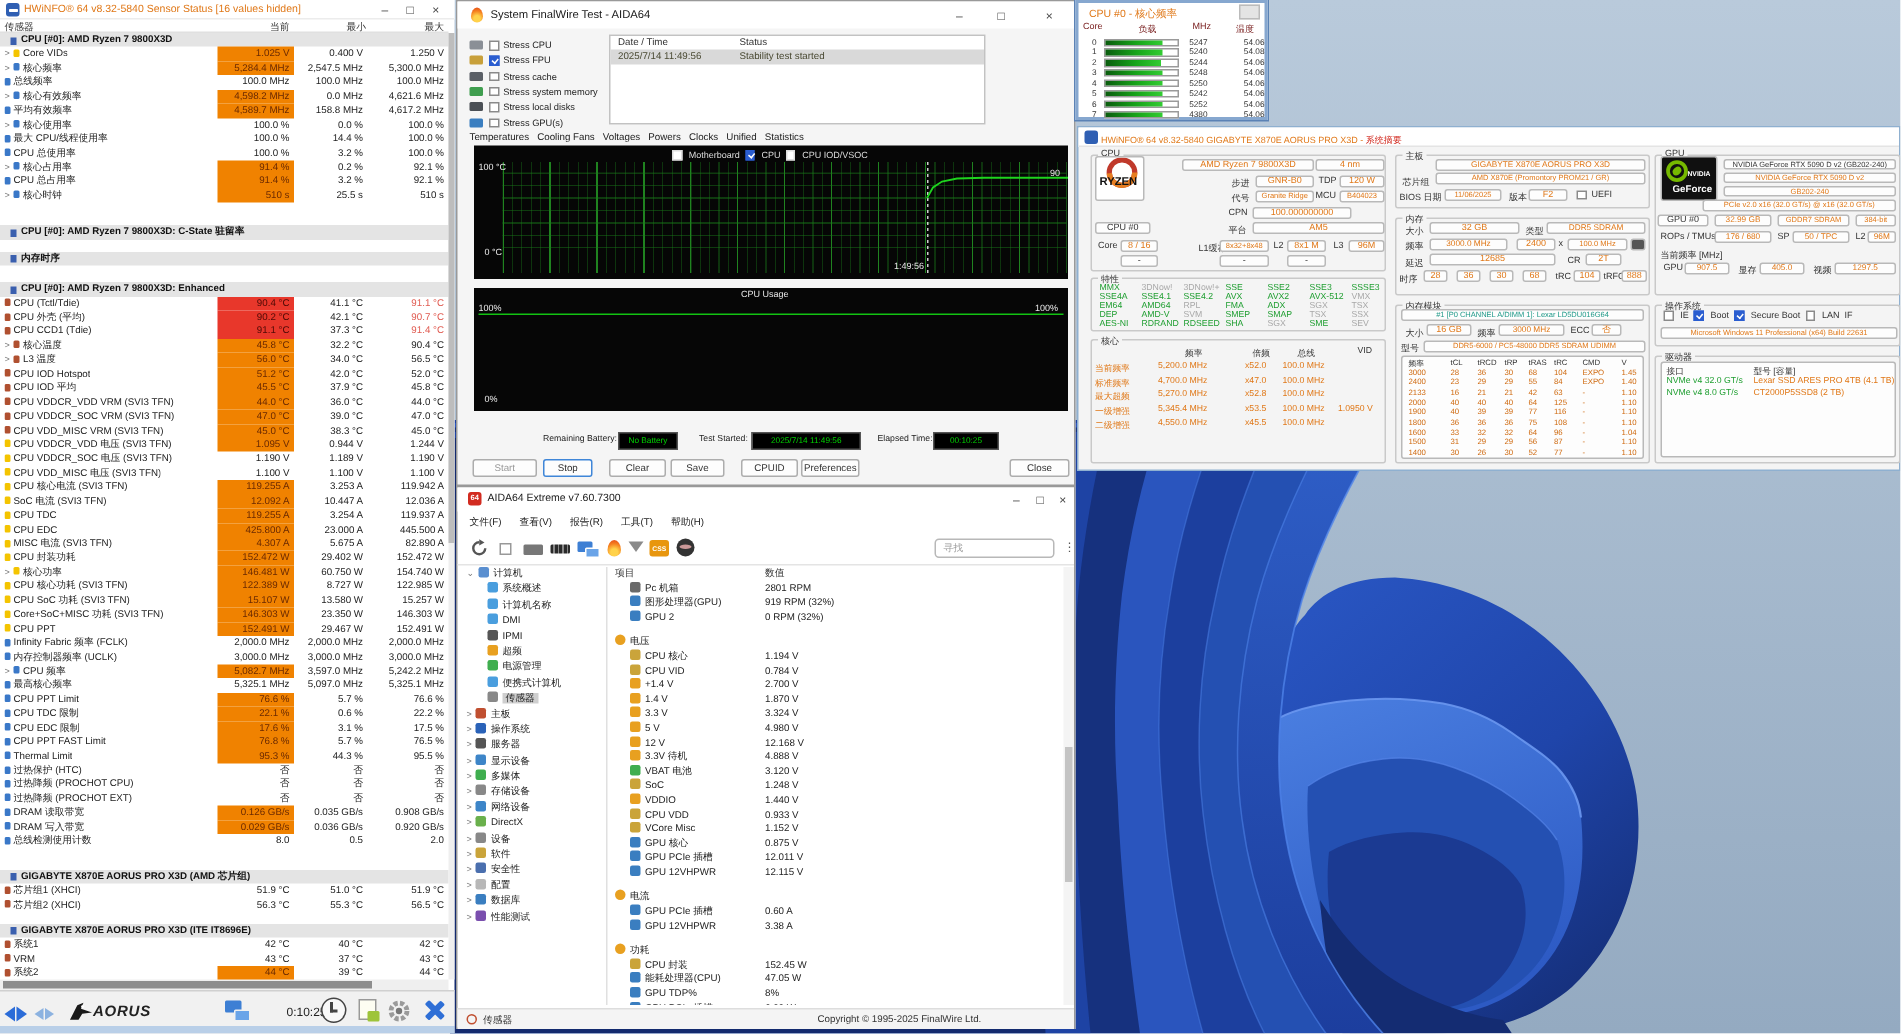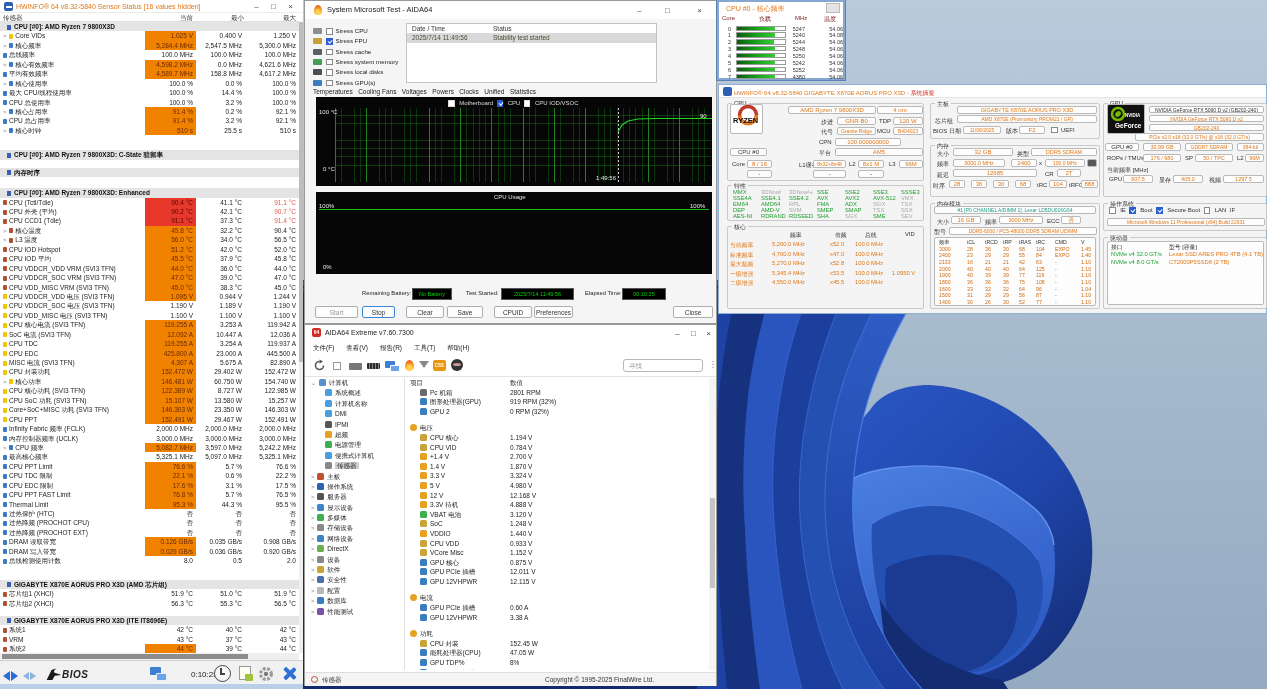--- a/index.html
+++ b/index.html
@@ -513,21 +513,21 @@
       </div>
       <div id="hwtool">
 <div class="abs" style="left:3px;top:10px;width:0;height:0;border:5px solid transparent;border-right:7px solid #2b6cd8;border-left:0"></div>
 <div class="abs" style="left:11px;top:10px;width:0;height:0;border:5px solid transparent;border-left:7px solid #2b6cd8;border-right:0"></div>
 <div class="abs" style="left:23px;top:11px;width:0;height:0;border:4px solid transparent;border-right:6px solid #8cb2e0;border-left:0"></div>
 <div class="abs" style="left:30px;top:11px;width:0;height:0;border:4px solid transparent;border-left:6px solid #8cb2e0;border-right:0"></div>
 <svg class="abs" style="left:45px;top:5px" width="18" height="18" viewBox="0 0 22 20">
           <path d="M2,16 L8,4 L13,2 L11,7 L20,10 L12,11 L9,16 Z" fill="#1a1a1a"></path>
           <circle cx="12.2" cy="5.2" r="1.1" fill="#fff"></circle>
         </svg>
-<div class="abs" style="left:62px;top:8px;font-size:10px;font-weight:bold;font-style:italic;color:#222;letter-spacing:0.5px">BIOS</div>
+<div class="abs" style="left:62px;top:8px;font-size:10px;font-weight:bold;font-style:italic;color:#222;letter-spacing:0.5px">AORUS</div>
 <div class="abs" style="left:150px;top:6px;width:11px;height:8px;background:#3d7fd4;border-radius:1px"></div>
 <div class="abs" style="left:156px;top:12px;width:11px;height:8px;background:#6aa4e8;border-radius:1px;border:1px solid #f1f1f1"></div>
 <div class="abs" style="left:191px;top:9px;font-size:8px;color:#222">0:10:25</div>
 <div class="abs" style="left:214px;top:4px;width:17px;height:17px;border:1.5px solid #444;border-radius:50%;background:#f8f8f8"></div>
 <div class="abs" style="left:220px;top:7px;width:1.5px;height:7px;background:#444"></div>
 <div class="abs" style="left:220px;top:12px;width:5px;height:1.5px;background:#444"></div>
 <div class="abs" style="left:239px;top:5px;width:12px;height:14px;background:#fdfdf2;border:1px solid #999"></div>
 <div class="abs" style="left:245px;top:13px;width:8px;height:7px;background:#9ec43a;border-radius:1px"></div>
 <svg class="abs" style="left:258px;top:5px" width="16" height="16" viewBox="0 0 15 15">
           <circle cx="7.5" cy="7.5" r="5" fill="none" stroke="#9a9a9a" stroke-width="3" stroke-dasharray="2.6 1.4"></circle>
@@ -536,21 +536,21 @@
 <div class="abs" style="left:283px;top:6px;width:13px;height:13px">
  <div class="abs" style="left:5px;top:-1px;width:3.5px;height:15px;background:#2f6fd6;border-radius:1px;transform:rotate(45deg)"></div>
  <div class="abs" style="left:5px;top:-1px;width:3.5px;height:15px;background:#2f6fd6;border-radius:1px;transform:rotate(-45deg)"></div>
 </div>
 </div>
       <div class="abs" style="left:0;top:684px;width:303px;height:5px;background:#b9cfe8"></div>
     </div>
 <div id="sst" class="abs">
       <div class="titlebar">
         <div class="flame"></div>
-        <div class="ttxt">System Microsoft Test - AIDA64</div>
+        <div class="ttxt">System FinalWire Test - AIDA64</div>
         <div class="wbtn" style="left:330px;top:5px">–</div>
         <div class="wbtn" style="left:358px;top:5px">□</div>
         <div class="wbtn" style="left:390px;top:5px">×</div>
       </div>
       <div class="cbrow" style="top:25px"><span class="sic" style="background:#8a8f96"></span><span class="cb"></span>Stress CPU</div>
       <div class="cbrow" style="top:35.3px"><span class="sic" style="background:#c8a03a"></span><span class="cb on"></span>Stress FPU</div>
       <div class="cbrow" style="top:45.599999999999994px"><span class="sic" style="background:#5a5f66"></span><span class="cb"></span>Stress cache</div>
       <div class="cbrow" style="top:55.89999999999999px"><span class="sic" style="background:#3f9e4f"></span><span class="cb"></span>Stress system memory</div>
       <div class="cbrow" style="top:66.19999999999999px"><span class="sic" style="background:#4a4f55"></span><span class="cb"></span>Stress local disks</div>
       <div class="cbrow" style="top:76.49999999999999px"><span class="sic" style="background:#3a7ec0"></span><span class="cb"></span>Stress GPU(s)</div>

